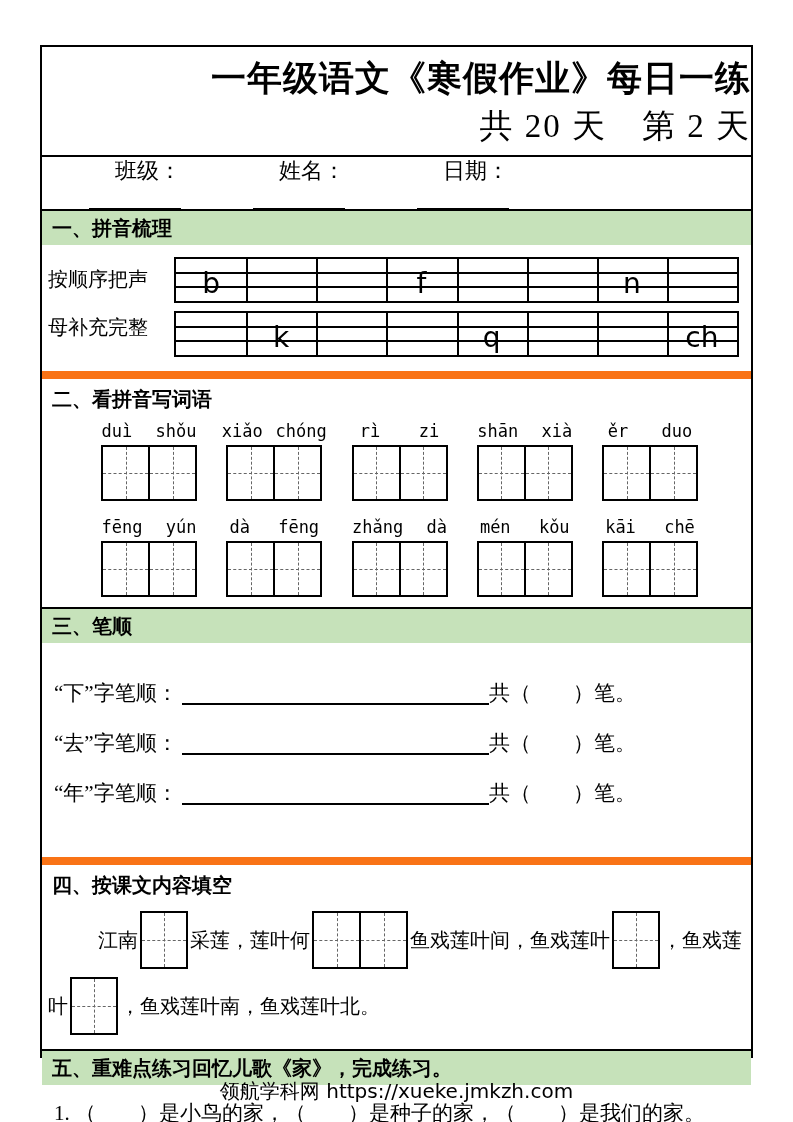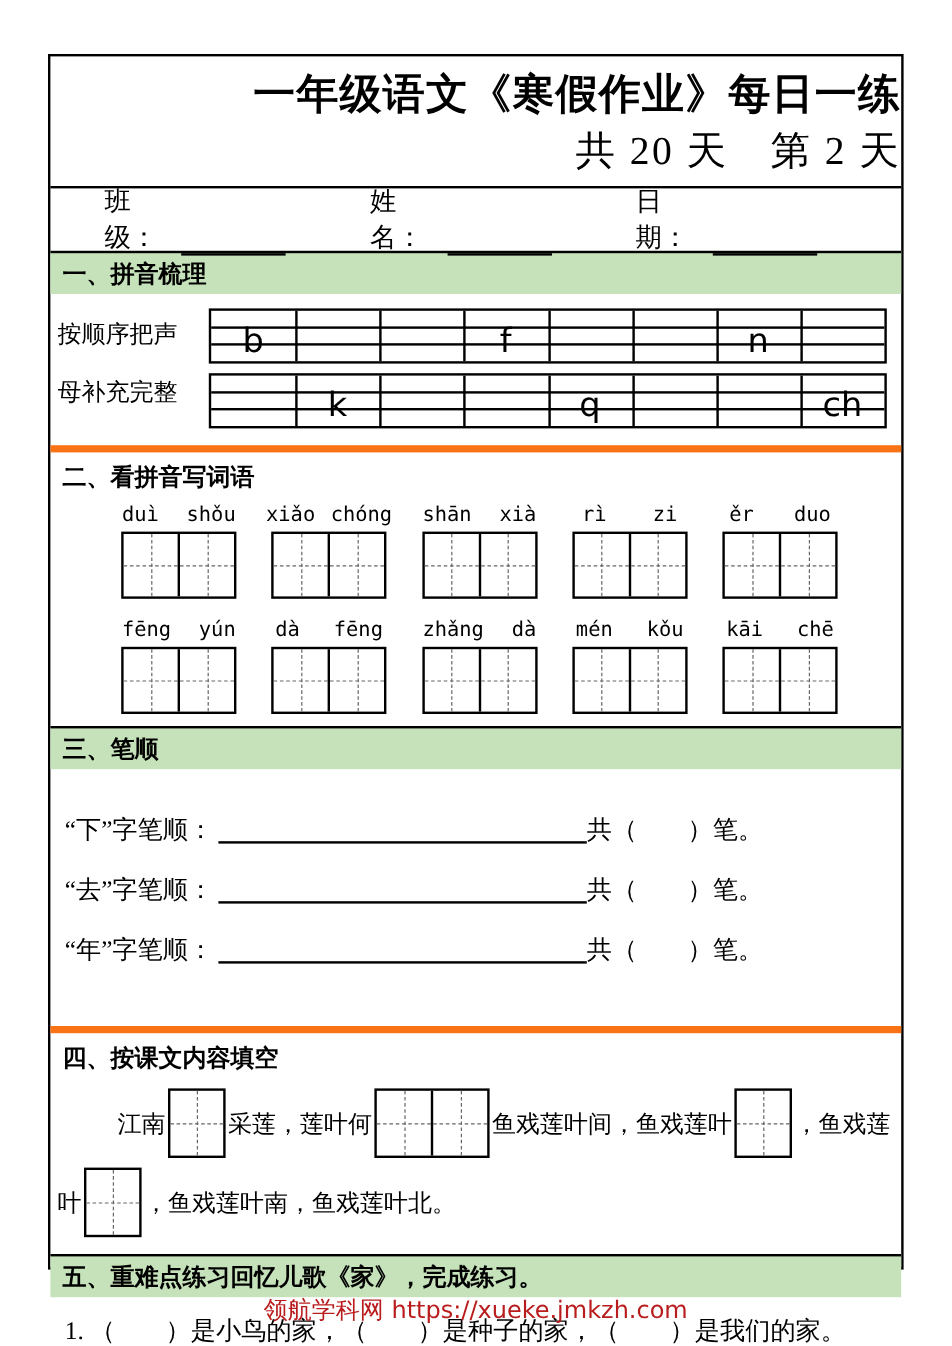--- a/index.html
+++ b/index.html
@@ -7,27 +7,27 @@
   body { height:1122px; font-family:"Liberation Serif","DejaVu Serif",serif; color:#000; position:relative; }
   .sheet { position:absolute; left:40px; top:45px; width:713px; height:1013px; border:2px solid #000; background:#fff; }
 
   
   .title-block { border-bottom:2px solid #000; text-align:right; padding:8px 0 6px; }
   .title-line1 { font-size:35px; font-weight:bold; letter-spacing:1px; }
   .title-line2 { font-size:33px; font-weight:normal; margin-top:2px; letter-spacing:2px; }
 
   
   .info-row { display:flex; align-items:center; height:52px; padding-left:45px; font-size:22px; }
-  .info-group { display:flex; align-items:flex-end; margin-right:70px; }
+  .info-group { display:flex; align-items:flex-end; margin-right:70px;flex-direction:column; }
   .info-underline { width:92px; border-bottom:2px solid #000; height:24px; margin-left:2px; }
 
   
   .green-bar { background:#c6e2ba; border-top:2px solid #000; padding:4px 10px 3px;
                font-family:"Liberation Sans","DejaVu Sans",sans-serif; font-weight:bold; font-size:20px; }
-  .white-header { border-top:6px solid #f97316; padding:7px 10px 2px;
+  .white-header { border-top:8px solid #f97316; padding:7px 10px 2px;
                font-family:"Liberation Sans","DejaVu Sans",sans-serif; font-weight:bold; font-size:20px; }
 
   
   .pinyin-section { display:flex; padding:8px 12px 10px 6px; }
   .pinyin-instr { width:126px; font-size:20px; line-height:48px; padding-top:2px; }
   .pinyin-right { flex:1; display:flex; flex-direction:column; justify-content:space-between; }
   .pline { position:relative; height:46px; border:2px solid #000; margin:4px 0; }
   .pl-h { position:absolute; left:0; right:0; height:2px; background:#000; }
   .pl-v { position:absolute; top:0; bottom:0; width:2px; background:#000; }
   .pl-letter { position:absolute; top:0; height:66.6%; width:12.5%; display:flex;
@@ -60,21 +60,21 @@
   .tzg-inline.one { width:48px; }
   .tzg-inline.two { width:96px; }
 
   
   .q1 { font-size:21px; padding:14px 10px 0 12px; }
   .options { display:flex; font:20px "DejaVu Sans Mono","DejaVu Sans",monospace; padding:18px 0 0; }
   .opt1 { margin-left:42px; } .opt2 { margin-left:102px; } .opt3 { margin-left:118px; }
 
   
   .footer { position:absolute; top:1078px; left:0; width:793px; text-align:center;
-            font:20px "DejaVu Sans","Liberation Sans",sans-serif; color:#b91c1c; }
+            font:20px "DejaVu Sans","Liberation Sans",sans-serif; color:#000000; }
 </style>
 </head>
 <body>
 
 <div class="sheet">
 
   <div class="title-block">
     <div class="title-line1">一年级语文《寒假作业》每日一练</div>
     <div class="title-line2">共 20 天　第 2 天</div>
   </div>
@@ -149,32 +149,32 @@
           <span>xiǎo</span>
           <span>chóng</span>
         </div>
       <div class="tzg-pair">
           <div class="tzg"></div>
           <div class="tzg"></div>
         </div>
     </div>
     <div class="word-item">
       <div class="pin">
+          <span>rì</span>
+          <span>zi</span>
+        </div>
+      <div class="tzg-pair">
+          <div class="tzg"></div>
+          <div class="tzg"></div>
+        </div>
+    </div>
+    <div class="word-item">
+      <div class="pin">
           <span>shān</span>
           <span>xià</span>
-        </div>
-      <div class="tzg-pair">
-          <div class="tzg"></div>
-          <div class="tzg"></div>
-        </div>
-    </div>
-    <div class="word-item">
-      <div class="pin">
-          <span>rì</span>
-          <span>zi</span>
         </div>
       <div class="tzg-pair">
           <div class="tzg"></div>
           <div class="tzg"></div>
         </div>
     </div>
     <div class="word-item">
       <div class="pin">
           <span>ěr</span>
           <span>duo</span>

